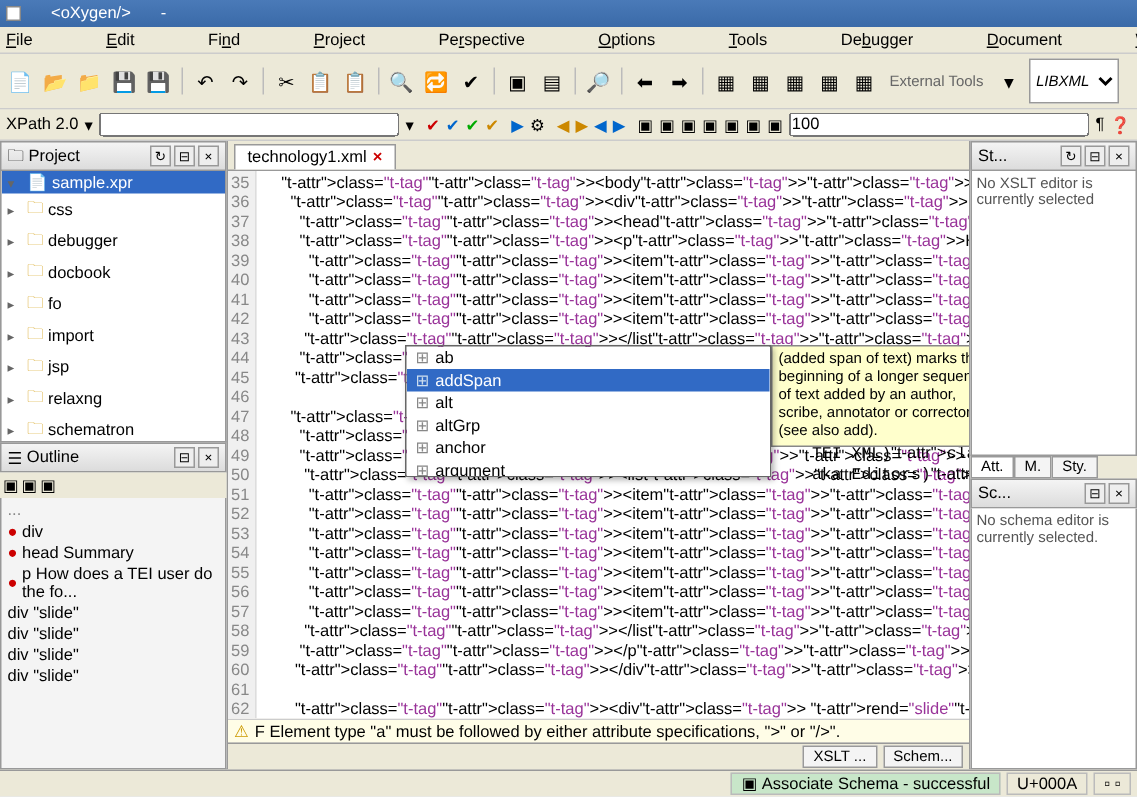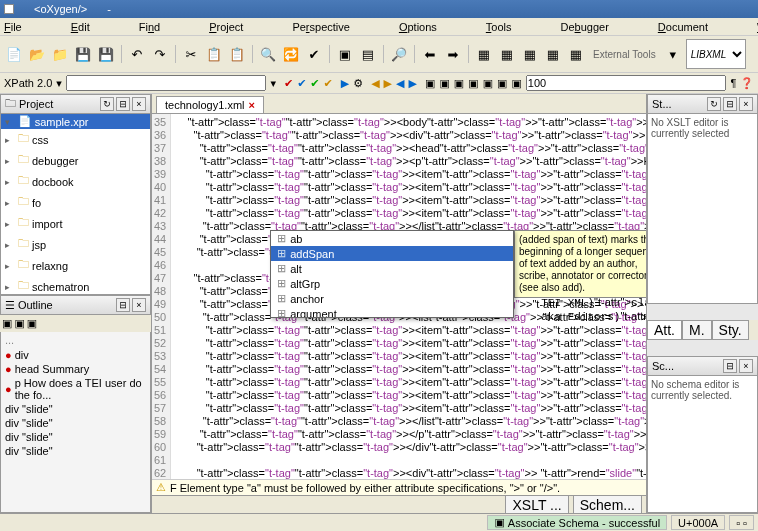--- a/index.html
+++ b/index.html
@@ -34,25 +34,25 @@
 .editor { flex: 1; display: flex; background: white; overflow: hidden; position: relative; font-family: 'Courier New', monospace; font-size: 11px; }
 .gutter { background: #f0f0f0; color: #888; text-align: right; padding: 2px 4px 2px 2px; border-right: 1px solid #ddd; line-height: 13px; white-space: pre; }
 .code { flex: 1; padding: 2px 4px; line-height: 13px; white-space: pre; position: relative; }
 .t-str { color: #993399; }
 .autocomplete { position: absolute; left: 118px; top: 116px; width: 244px; height: 88px; background: white; border: 1px solid #666; box-shadow: 2px 2px 4px rgba(0,0,0,0.3); overflow: auto; font-size: 10px; z-index: 10; }
 .ac-item { padding: 1px 6px; display: flex; align-items: center; gap: 4px; }
 .ac-item.sel { background: #316ac5; color: white; }
 .ac-item .aci { color: #888; }
 .ac-item.sel .aci { color: #cde; }
 .tooltip { position: absolute; left: 362px; top: 116px; width: 158px; background: #ffffcc; border: 1px solid #888; padding: 3px 4px; font-size: 10px; z-index: 9; line-height: 12px; }
-.right-pane { width: 112px; display: flex; flex-direction: column; border-left: 1px solid #999; gap: 16px; }
+.right-pane { width: 112px; display: flex; flex-direction: column; border-left: 1px solid #999; }
 .right-panel { display: flex; flex-direction: column; }
 .right-body { background: white; border: 1px solid #999; border-top: none; padding: 3px; font-size: 10px; color: #555; }
 .tab-row { display: flex; background: #ece9d8; }
-.mini-tab { border: 1px solid #999; padding: 1px 6px; font-size: 14px; background: #f4f4f4; cursor: pointer; }
+.mini-tab { border: 1px solid #999; padding: 1px 6px; font-size: 10px; background: #f4f4f4; cursor: pointer; }
 .mini-tab.active { background: white; }
 .statusbar { background: #ece9d8; height: 18px; display: flex; align-items: center; padding: 0 4px; border-top: 1px solid #999; font-size: 10px; }
 .statusbar .seg { border: 1px solid #bbb; padding: 0 6px; margin-left: 4px; height: 15px; display: flex; align-items: center; }
 .warn-line { background: #fffde7; border-top: 1px solid #ccc; padding: 1px 4px; font-size: 10px; display: flex; align-items: center; gap: 4px; }
 .warn-ico { color: #c90; }
 .bottom-tabs { display: flex; background: #ece9d8; border-top: 1px solid #999; height: 18px; align-items: center; padding: 0 4px; gap: 4px; font-size: 10px; }
 </style>
 </head>
 <body>
 

